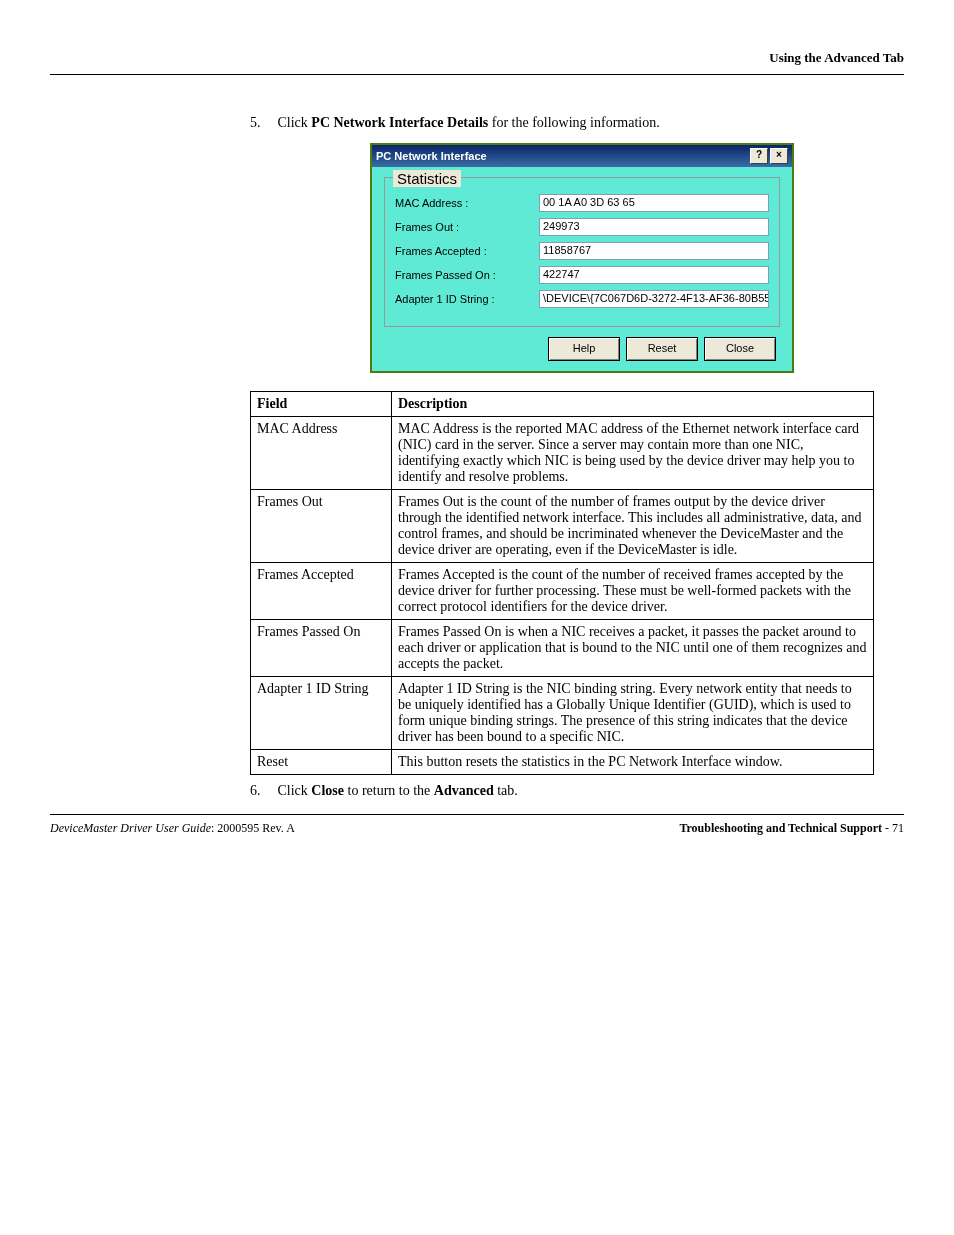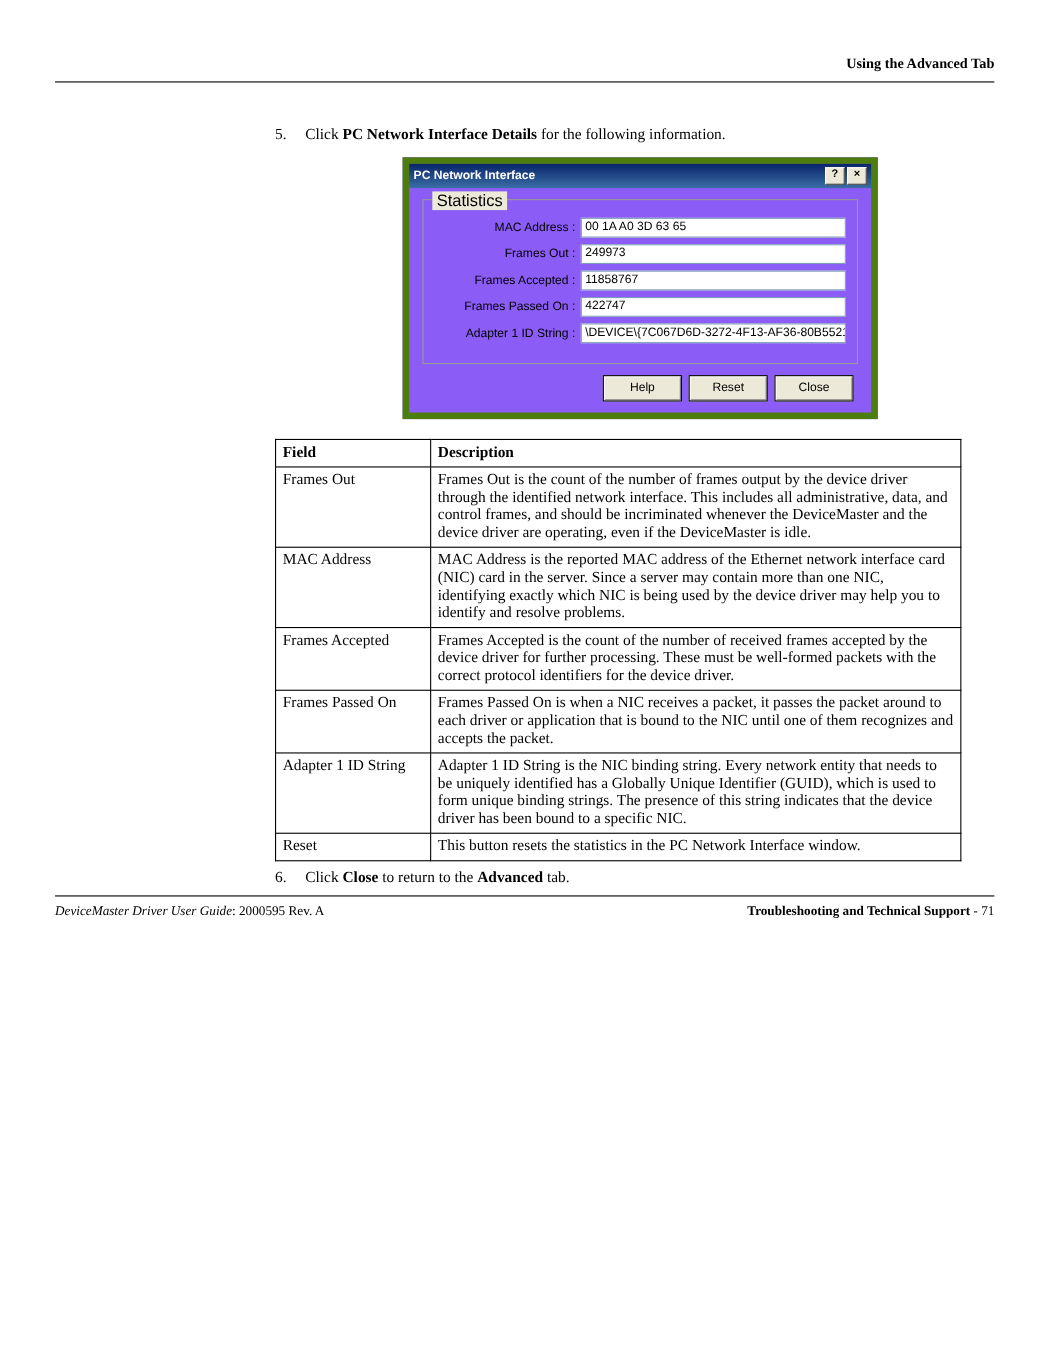--- a/index.html
+++ b/index.html
@@ -43,22 +43,22 @@
   }
   .dialog-wrap {
     display: flex;
     justify-content: center;
     margin-bottom: 18px;
   }
   .dialog {
     width: 420px;
     font-family: Tahoma, Arial, sans-serif;
     font-size: 11px;
-    border: 6px solid #4d7c0f;
-    background: #8b5cf6;
+    border: 2px solid #4d7c0f;
+    background: #5eead4;
     margin-left: 40px;
   }
   .titlebar {
     background: linear-gradient(to bottom, #0a246a, #3a6ea5);
     color: #fff;
     font-weight: bold;
     padding: 3px 4px;
     display: flex;
     align-items: center;
     justify-content: space-between;
@@ -98,22 +98,22 @@
     padding: 0 4px;
     font-size: 15px;
   }
   .form-row {
     display: flex;
     align-items: center;
     margin: 6px 0;
   }
   .form-label {
     width: 128px;
-    text-align: right;
-    padding-right: 5px;
+    text-align: left;
+    padding-right: 16px;
     font-size: 11px;
   }
   .form-input {
     flex: 1;
     height: 18px;
     border: 1px solid #7f9db9;
     background: #fff;
     padding: 1px 3px;
     font-size: 11px;
     font-family: Tahoma, Arial, sans-serif;
@@ -248,26 +248,26 @@
 
     <table class="desc-table">
       <thead>
         <tr>
           <th class="field-col">Field</th>
           <th>Description</th>
         </tr>
       </thead>
       <tbody>
         <tr>
+          <td>MAC Address</td>
+          <td>MAC Address is the reported MAC address of the Ethernet network interface card (NIC) card in the server. Since a server may contain more than one NIC, identifying exactly which NIC is being used by the device driver may help you to identify and resolve problems.</td>
+        </tr>
+        <tr>
           <td>Frames Out</td>
           <td>Frames Out is the count of the number of frames output by the device driver through the identified network interface. This includes all administrative, data, and control frames, and should be incriminated whenever the DeviceMaster and the device driver are operating, even if the DeviceMaster is idle.</td>
-        </tr>
-        <tr>
-          <td>MAC Address</td>
-          <td>MAC Address is the reported MAC address of the Ethernet network interface card (NIC) card in the server. Since a server may contain more than one NIC, identifying exactly which NIC is being used by the device driver may help you to identify and resolve problems.</td>
         </tr>
         <tr>
           <td>Frames Accepted</td>
           <td>Frames Accepted is the count of the number of received frames accepted by the device driver for further processing. These must be well-formed packets with the correct protocol identifiers for the device driver.</td>
         </tr>
         <tr>
           <td>Frames Passed On</td>
           <td>Frames Passed On is when a NIC receives a packet, it passes the packet around to each driver or application that is bound to the NIC until one of them recognizes and accepts the packet.</td>
         </tr>
         <tr>

